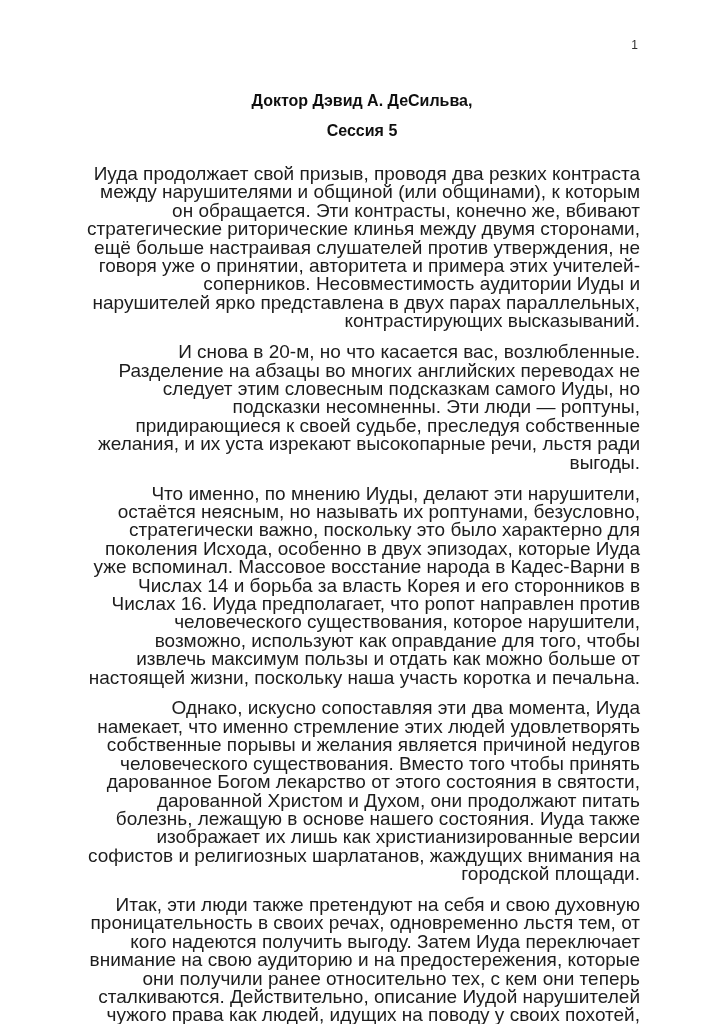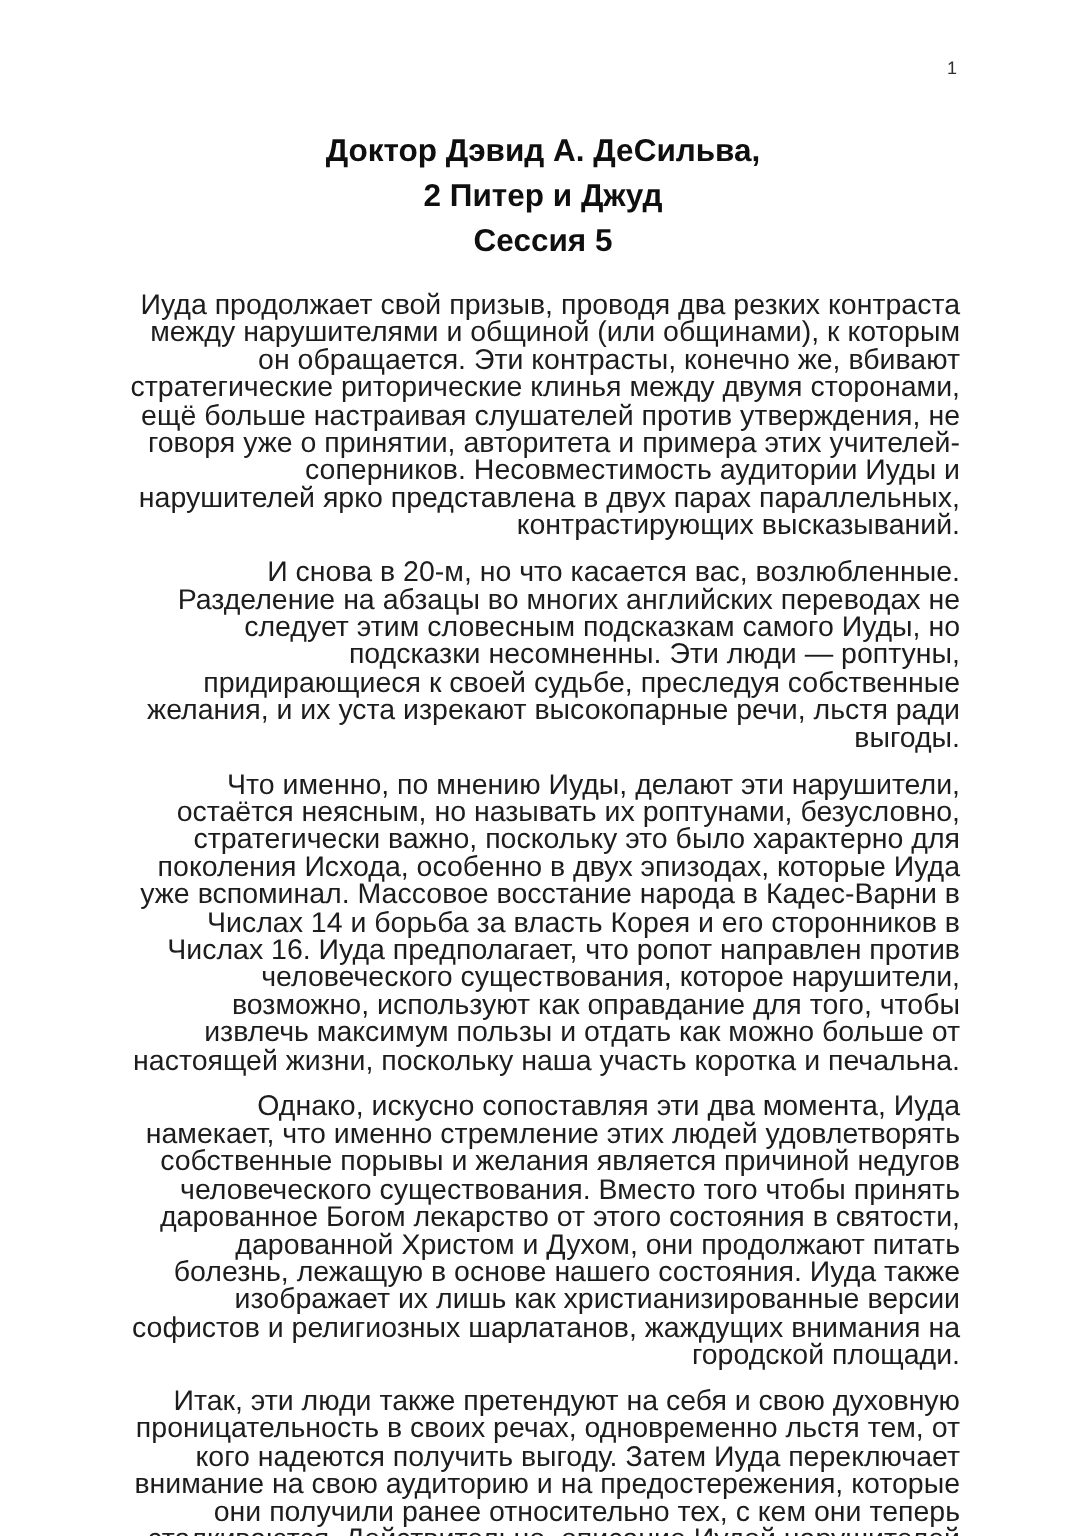--- a/index.html
+++ b/index.html
@@ -22,21 +22,21 @@
     top: 38px;
     right: 86px;
     font-size: 12px;
     line-height: 14px;
     color: #2e2e2e;
   }
   .doc-title {
     margin: 0;
     padding-top: 86px;
     text-align: center;
-    font-size: 21px;
+    font-size: 16px;
     line-height: 30px;
     font-weight: 700;
     color: #0f0f0f;
   }
   .title-line {
     display: block;
   }
   .doc-body {
     margin-top: 19px;
     padding: 0 84px;
@@ -50,21 +50,20 @@
 </style>
 </head>
 <body>
 
 <div class="page">
 
   <div class="page-number">1</div>
 
   <h1 class="doc-title">
     <span class="title-line">Доктор Дэвид А. ДеСильва,</span>
-    <span class="title-line">2 Питер и Джуд</span>
     <span class="title-line">Сессия 5</span>
   </h1>
 
   <div class="doc-body">
     <p class="para">Иуда продолжает свой призыв, проводя два резких контраста между нарушителями и общиной (или общинами), к которым он обращается. Эти контрасты, конечно же, вбивают стратегические риторические клинья между двумя сторонами, ещё больше настраивая слушателей против утверждения, не говоря уже о принятии, авторитета и примера этих учителей-соперников. Несовместимость аудитории Иуды и нарушителей ярко представлена в двух парах параллельных, контрастирующих высказываний.</p>
     <p class="para">И снова в 20-м, но что касается вас, возлюбленные. Разделение на абзацы во многих английских переводах не следует этим словесным подсказкам самого Иуды, но подсказки несомненны. Эти люди — роптуны, придирающиеся к своей судьбе, преследуя собственные желания, и их уста изрекают высокопарные речи, льстя ради выгоды.</p>
     <p class="para">Что именно, по мнению Иуды, делают эти нарушители, остаётся неясным, но называть их роптунами, безусловно, стратегически важно, поскольку это было характерно для поколения Исхода, особенно в двух эпизодах, которые Иуда уже вспоминал. Массовое восстание народа в Кадес-Варни в Числах 14 и борьба за власть Корея и его сторонников в Числах 16. Иуда предполагает, что ропот направлен против человеческого существования, которое нарушители, возможно, используют как оправдание для того, чтобы извлечь максимум пользы и отдать как можно больше от настоящей жизни, поскольку наша участь коротка и печальна.</p>
     <p class="para">Однако, искусно сопоставляя эти два момента, Иуда намекает, что именно стремление этих людей удовлетворять собственные порывы и желания является причиной недугов человеческого существования. Вместо того чтобы принять дарованное Богом лекарство от этого состояния в святости, дарованной Христом и Духом, они продолжают питать болезнь, лежащую в основе нашего состояния. Иуда также изображает их лишь как христианизированные версии софистов и религиозных шарлатанов, жаждущих внимания на городской площади.</p>
     <p class="para">Итак, эти люди также претендуют на себя и свою духовную проницательность в своих речах, одновременно льстя тем, от кого надеются получить выгоду. Затем Иуда переключает внимание на свою аудиторию и на предостережения, которые они получили ранее относительно тех, с кем они теперь сталкиваются. Действительно, описание Иудой нарушителей чужого права как людей, идущих на поводу у своих похотей, предвосхищает содержание апостольского предостережения против этих людей, которое Иуда теперь вспоминает.</p>
   </div>

